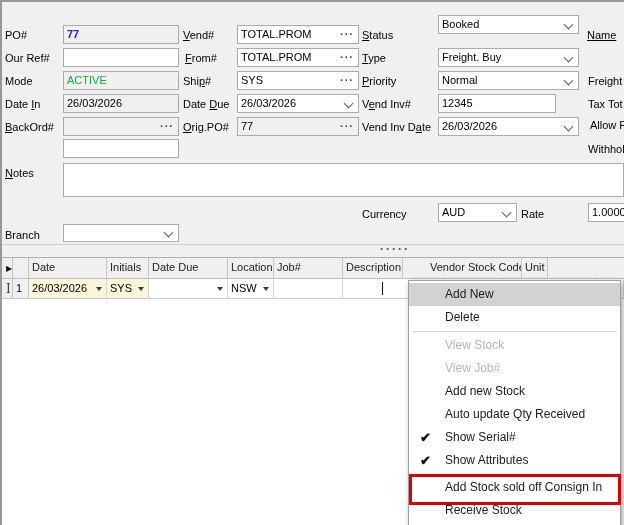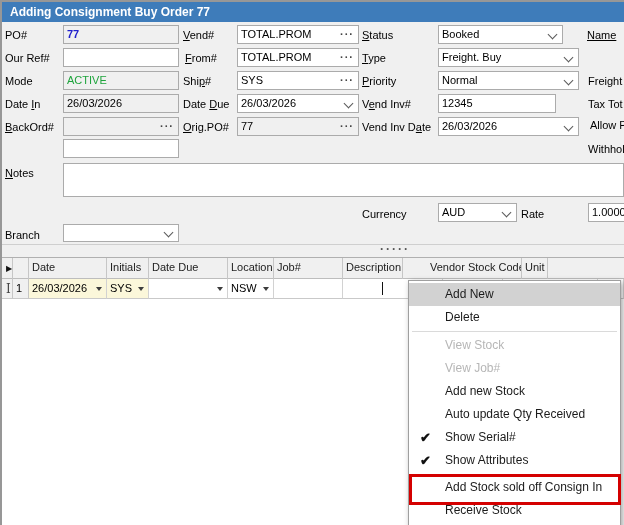--- a/index.html
+++ b/index.html
@@ -52,35 +52,32 @@
           box-sizing:border-box;z-index:30;}
   u{text-decoration:underline;}
 </style>
 </head>
 <body>
 
 <div id="win">
   <div class="edge" style="left:0;top:0;width:624px;height:2px"></div>
   <div class="edge" style="left:0;top:0;width:2px;height:525px"></div>
 
-  <div id="titlebar" style="background: rgb(62, 124, 186);">
-    <span>Adding Consignment Buy Order 77</span>
-  </div>
 
   <div class="lbl" style="left:5px;top:28px">PO#</div>
   <div class="fld ro" style="left:63px;top:25px;width:116px">
     <span class="val bold" style="color: rgb(32, 32, 204);">77</span>
   </div>
   <div class="lbl" style="left:183px;top:28px"><u>V</u>end#</div>
   <div class="fld" style="left:237px;top:25px;width:122px">
     <span class="val">TOTAL.PROM</span>
     <span class="dots">···</span>
   </div>
   <div class="lbl" style="left:362px;top:28px"><u>S</u>tatus</div>
-  <div class="fld" style="left:438px;top:25px;width:125px">
+  <div class="fld" style="left:438px;top:15px;width:141px">
     <span class="val">Booked</span>
     <span class="chev"></span>
   </div>
   <div class="lbl" style="left:587px;top:28px"><u>Name</u></div>
 
   <div class="lbl" style="left:5px;top:51px">Our Ref#</div>
   <div class="fld" style="left:63px;top:48px;width:116px">
     <span class="val"></span>
   </div>
   <div class="lbl" style="left:185px;top:51px"><u>F</u>rom#</div>

